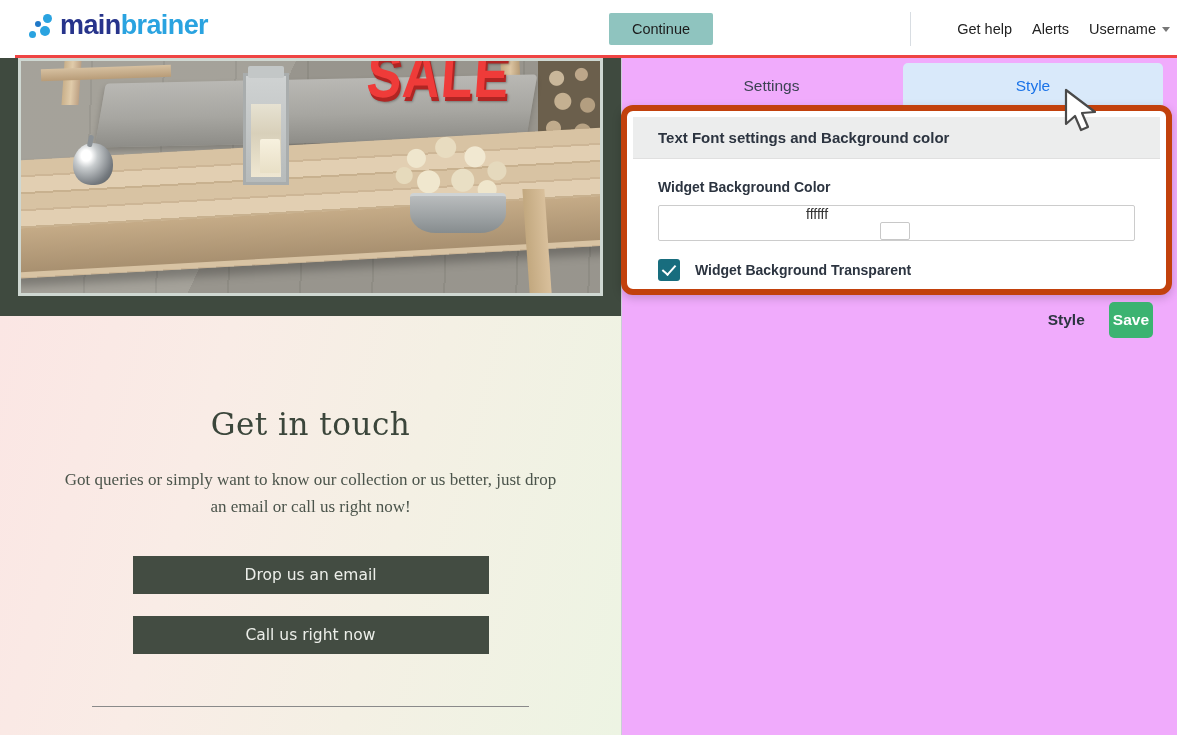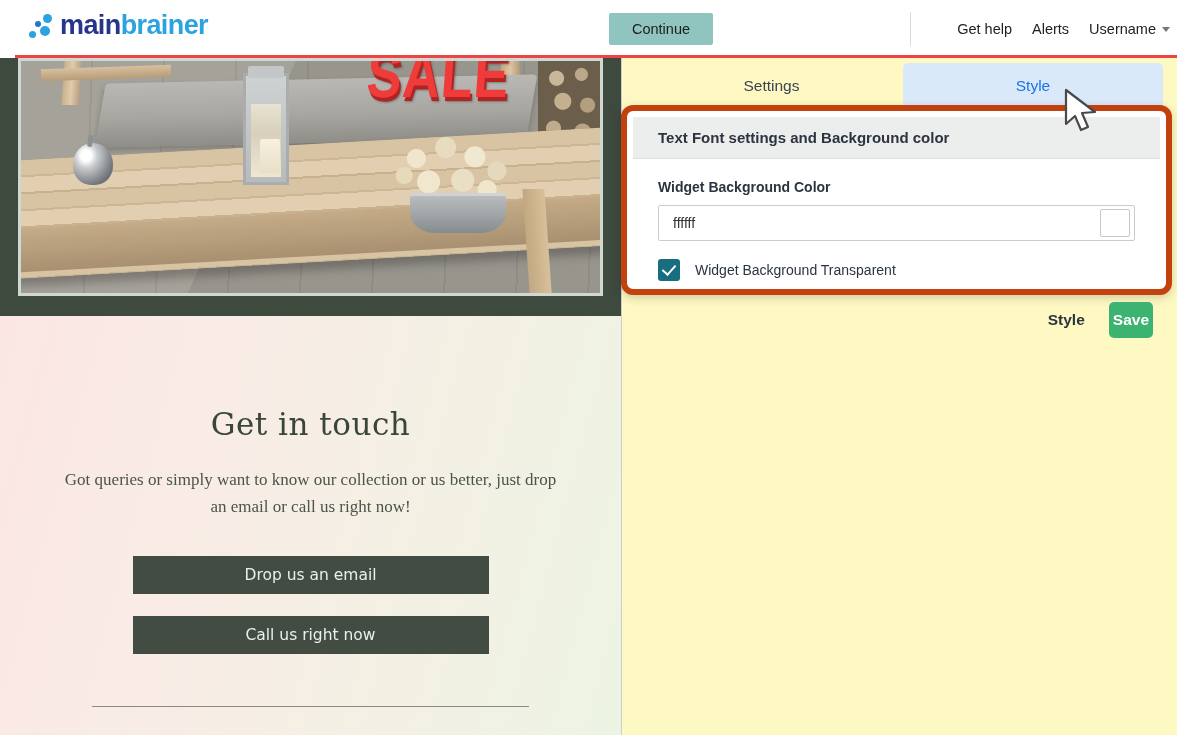--- a/index.html
+++ b/index.html
@@ -132,42 +132,42 @@
   }
   .h-get { text-align: center; margin-top: 90px; font-family: "DejaVu Serif", serif; font-size: 31px; color: #3b463b; font-weight: normal; letter-spacing: 0.5px; }
   .p-sub { text-align: center; margin-top: 24px; font-size: 17px; line-height: 27px; color: #4b544b; font-family: Liberation Serif, serif; padding: 0 56px; }
   .cta { display: block; width: 356px; margin: 0 auto; height: 38px; background: #434c42; color: #eceee9; border: none; font-size: 15.5px; font-family: "DejaVu Sans", sans-serif; cursor: pointer; }
   .cta.first { margin-top: 36px; }
   .cta.second { margin-top: 22px; }
   .divider-rule { width: 437px; height: 1px; background: #8a8a8a; margin: 52px auto 0 auto; }
   .vsplit { position: absolute; left: 621px; top: 58px; width: 1px; height: 677px; background: #c9ced4; }
 
   
-  .right { position: absolute; left: 622px; top: 58px; width: 555px; height: 677px; background: #fef9c3; }
+  .right { position: absolute; left: 622px; top: 58px; width: 555px; height: 677px; background: #f0abfc; }
   .tabs { position: absolute; left: 0; top: 0; width: 555px; height: 58px; }
   .tab { position: absolute; top: 5px; height: 46px; display: flex; align-items: center; justify-content: center; font-size: 15.5px; cursor: pointer; border-radius: 5px; }
   .tab-settings { left: 18px; width: 263px; color: #3b4252; }
   .tab-style { left: 281px; width: 260px; background: #d9e9fa; color: #1a73e8; }
 
   .hl-box {
     position: absolute; left: -1px; top: 47px; width: 551px; height: 190px;
     border: 6px solid #c2410c; border-radius: 12px; background: #ffffff;
     box-shadow: 0 3px 10px rgba(0,0,0,0.18);
     padding-left: 44px;
   }
   .panel-inner { position: absolute; left: 6px; top: 6px; right: 6px; bottom: 6px; background: #fff; overflow: hidden; }
   .sec-head { height: 42px; background: #eceded; border-bottom: 1px solid #e0e0e0; display: flex; align-items: center; padding-left: 25px; font-size: 15px; font-weight: bold; color: #2c3440; }
   .field-label { margin: 20px 0 0 25px; font-size: 14px; font-weight: bold; color: #2c3440; }
-  .input-row { margin: 10px 25px 0 25px; height: 36px; border: 1px solid #ccc; background: #fff; display: flex; align-items: center; border-radius: 2px; }
+  .input-row { margin: 10px 25px 0 25px; height: 36px; border: 1px solid #ccc; background: #fff; display: flex; align-items: center; border-radius: 2px; flex-direction: column; }
   .input-row input { flex: 1; border: none; outline: none; font-size: 14px; color: #333; padding: 0 14px; font-family: inherit; background: transparent; }
   .swatch { width: 30px; height: 28px; margin-right: 4px; background: #ffffff; border: 1px solid #c8c8c8; border-radius: 2px; }
   .cb-row { margin: 18px 0 0 25px; display: flex; align-items: center; }
   .cb { width: 22px; height: 22px; background: #186d7e; border-radius: 3px; position: relative; cursor: pointer; }
   .cb:after { content: ""; position: absolute; left: 7px; top: 3px; width: 6px; height: 11px; border: solid #fff; border-width: 0 2.6px 2.6px 0; transform: rotate(42deg); }
-  .cb-label { margin-left: 15px; font-size: 14px; font-weight: normal; color: #2c3440; }
+  .cb-label { margin-left: 15px; font-size: 14px; font-weight: bold; color: #2c3440; }
 
   .actions { position: absolute; left: 0; top: 244px; width: 545px; display: flex; align-items: center; justify-content: flex-end; gap: 14px; padding-right: 14px; }
   .btn-cancel { background: none; border: none; font-size: 15.5px; font-weight: bold; color: #2c3440; cursor: pointer; font-family: inherit; padding: 6px 10px; }
   .btn-save { background: #3cb371; color: #fff; border: none; border-radius: 5px; font-size: 15.5px; font-weight: bold; padding: 9px 4px; cursor: pointer; font-family: inherit; }
 
   .cursor { position: absolute; left: 1062px; top: 88px; width: 40px; height: 46px; pointer-events: none; z-index: 50; }
 </style>
 </head>
 <body>
 

